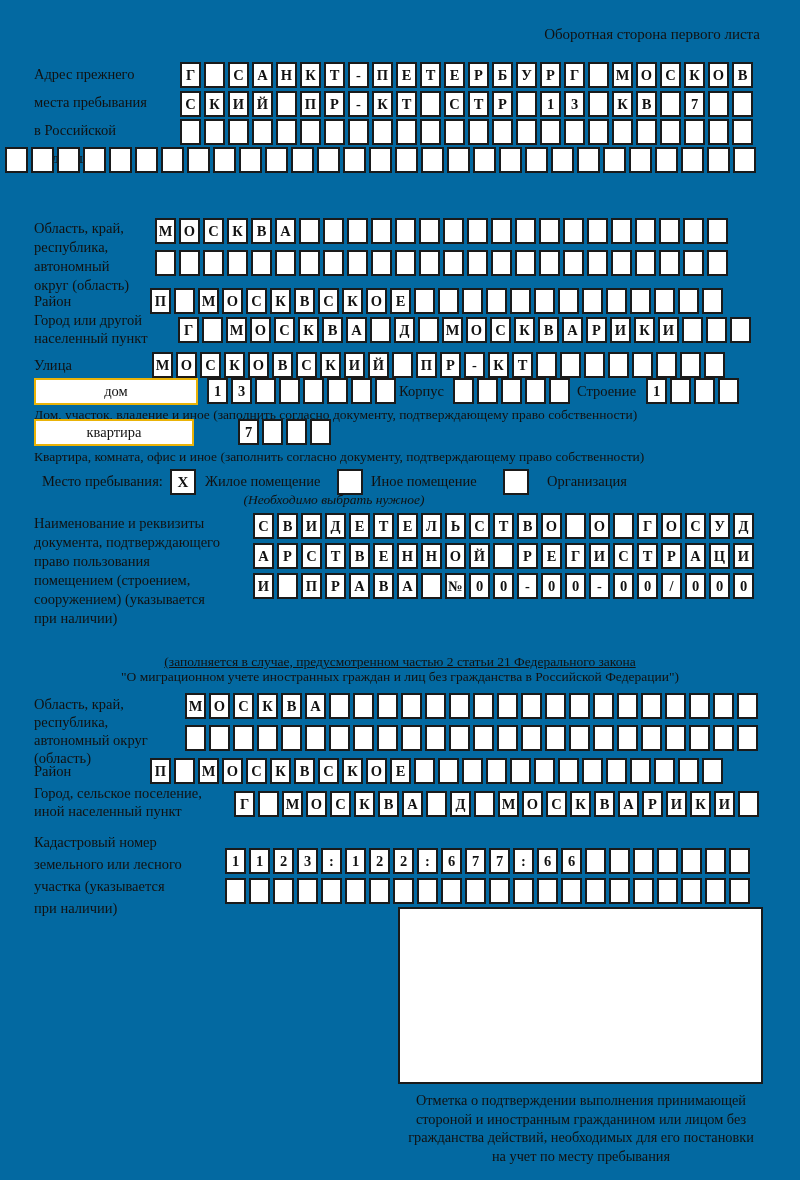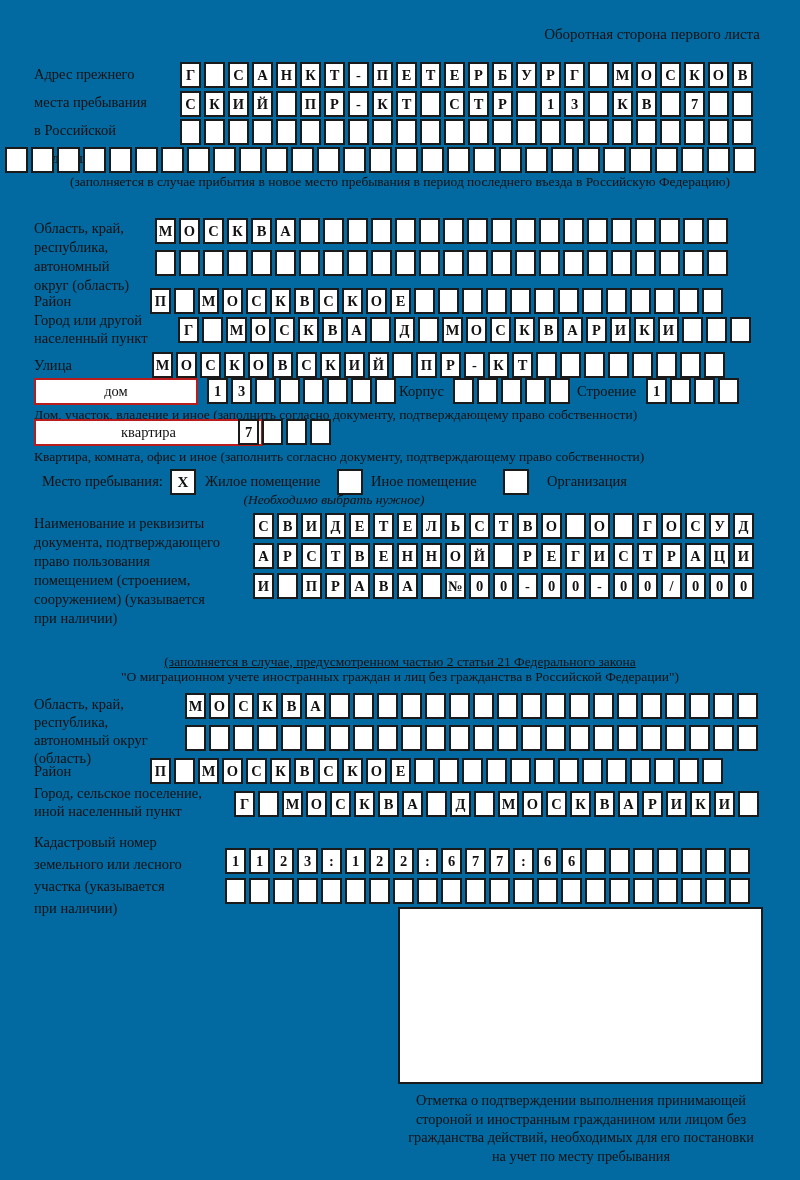--- a/index.html
+++ b/index.html
@@ -21,21 +21,21 @@
     width:21px;height:26px;box-sizing:border-box;border:2px solid #1a1a1a;
     display:flex;align-items:center;justify-content:center;
     font-size:14.5px;font-weight:bold;background:#fff;flex:0 0 auto;
   }
   .wide .cell{width:23px;}
   .cb{
     width:26px;height:26px;box-sizing:border-box;border:2px solid #1a1a1a;
     text-align:center;font-size:15px;line-height:22px;font-weight:bold;background:#fff;
   }
   .wbox{
-    box-sizing:border-box;height:27px;border:2px solid #b91c1c;background:#fff;
+    box-sizing:border-box;height:27px;border:2px solid #eab308;background:#fff;
     text-align:center;font-size:14.5px;line-height:23px;
   }
   .ilbl{font-size:14.5px;line-height:27px;}
   .stampbox{box-sizing:border-box;border:2px solid #1a1a1a;background:#fff;}
   .caption{font-size:14.3px;line-height:18.5px;text-align:center;white-space:pre-line;}
 </style>
 </head>
 <body>
 
 <div class="sheet">
@@ -148,21 +148,20 @@
       <div class="cell"></div>
       <div class="cell"></div>
       <div class="cell"></div>
       <div class="cell"></div>
       <div class="cell"></div>
       <div class="cell"></div>
       <div class="cell"></div>
       <div class="cell"></div>
       <div class="cell"></div>
     </div>
-  <div class="abs note center" style="top:174px;">(заполняется в случае прибытия в новое место пребывания в период последнего въезда в Российскую Федерацию)</div>
 
 
   <div class="abs lbl lh19" style="left:34px;top:219px;">Область, край,
 республика,
 автономный
 округ (область)</div>
   <div class="abs cellrow" style="left:155px;top:218px;">
       <div class="cell">М</div>
       <div class="cell">О</div>
       <div class="cell">С</div>
@@ -321,21 +320,21 @@
     </div>
   <div class="abs ilbl" style="left:577px;top:378px;">Строение</div>
   <div class="abs cellrow" style="left:646px;top:378px;">
       <div class="cell">1</div>
       <div class="cell"></div>
       <div class="cell"></div>
       <div class="cell"></div>
     </div>
   <div class="abs note" style="left:34px;top:407px;">Дом, участок, владение и иное (заполнить согласно документу, подтверждающему право собственности)</div>
 
-  <div class="abs wbox" style="left:34px;top:419px;width:229px;">квартира</div>
+  <div class="abs wbox" style="left:34px;top:419px;width:160px;">квартира</div>
   <div class="abs cellrow" style="left:238px;top:419px;">
       <div class="cell">7</div>
       <div class="cell"></div>
       <div class="cell"></div>
       <div class="cell"></div>
     </div>
   <div class="abs note" style="left:34px;top:449px;">Квартира, комната, офис и иное (заполнить согласно документу, подтверждающему право собственности)</div>
 
   <div class="abs" style="left:34px;top:473px;font-size:14.5px;margin-left:8px;">Место пребывания:</div>
   <div class="abs cb" style="left:170px;top:469px;">X</div>

